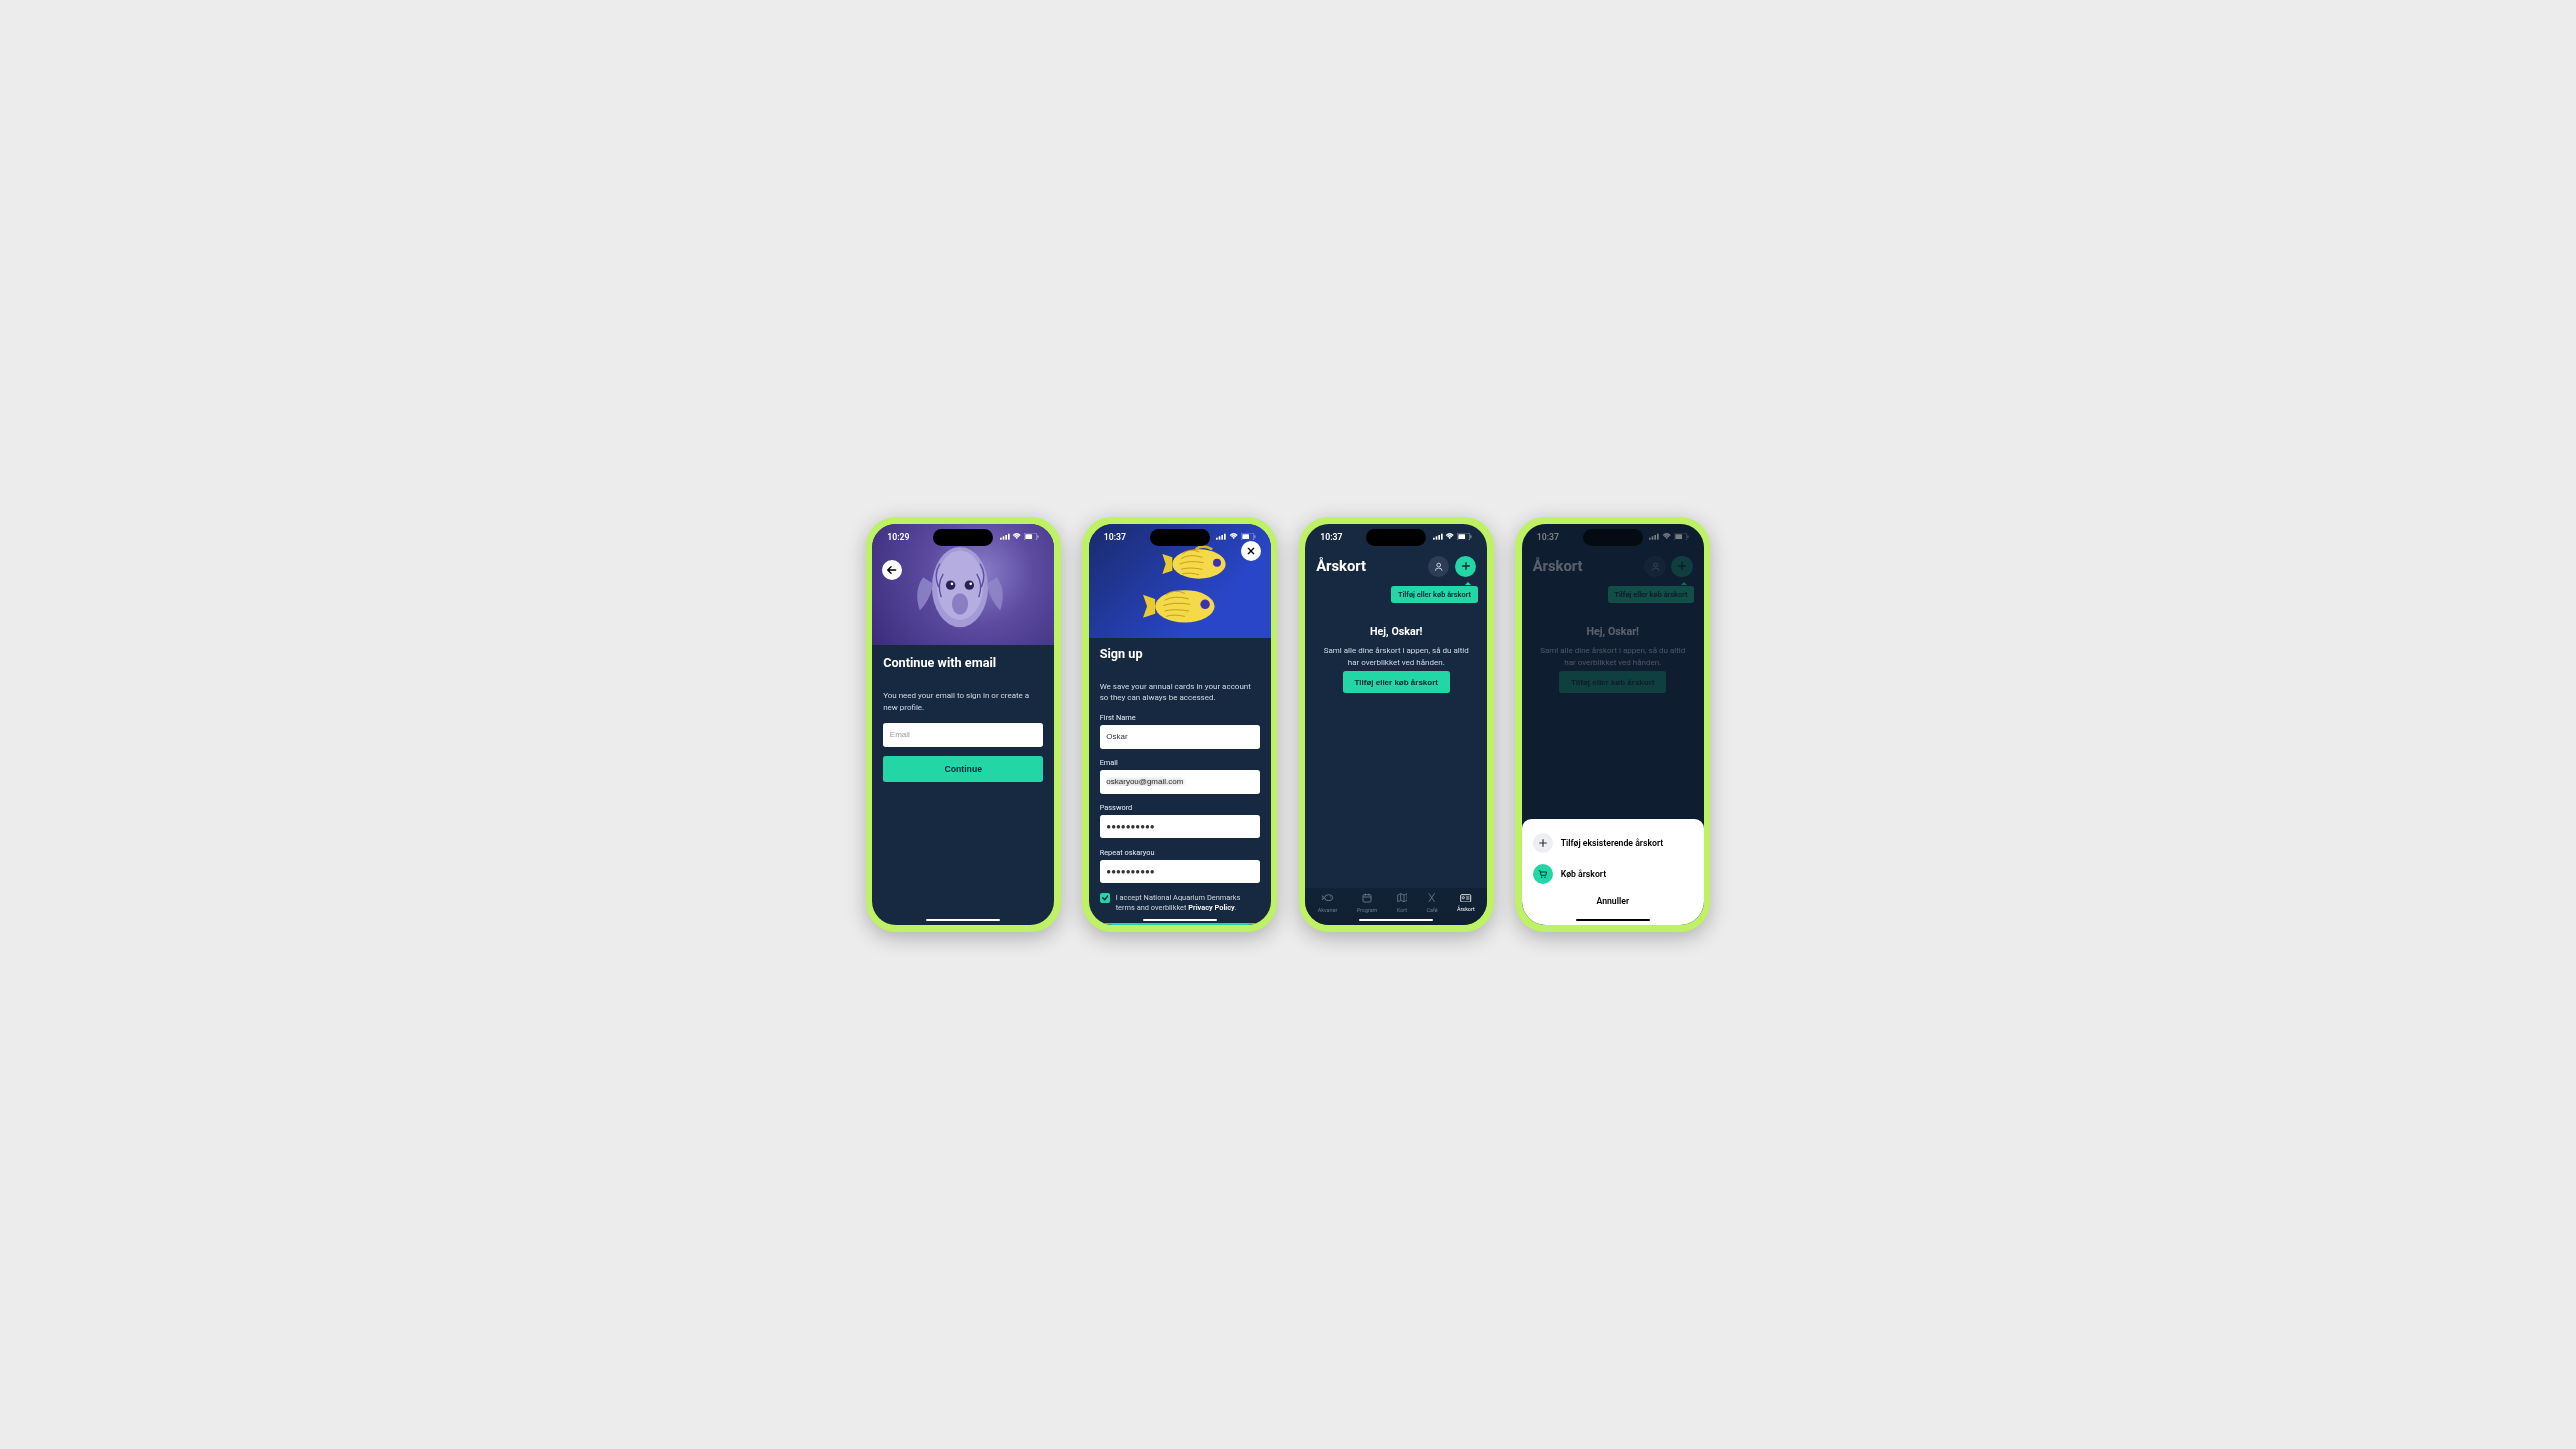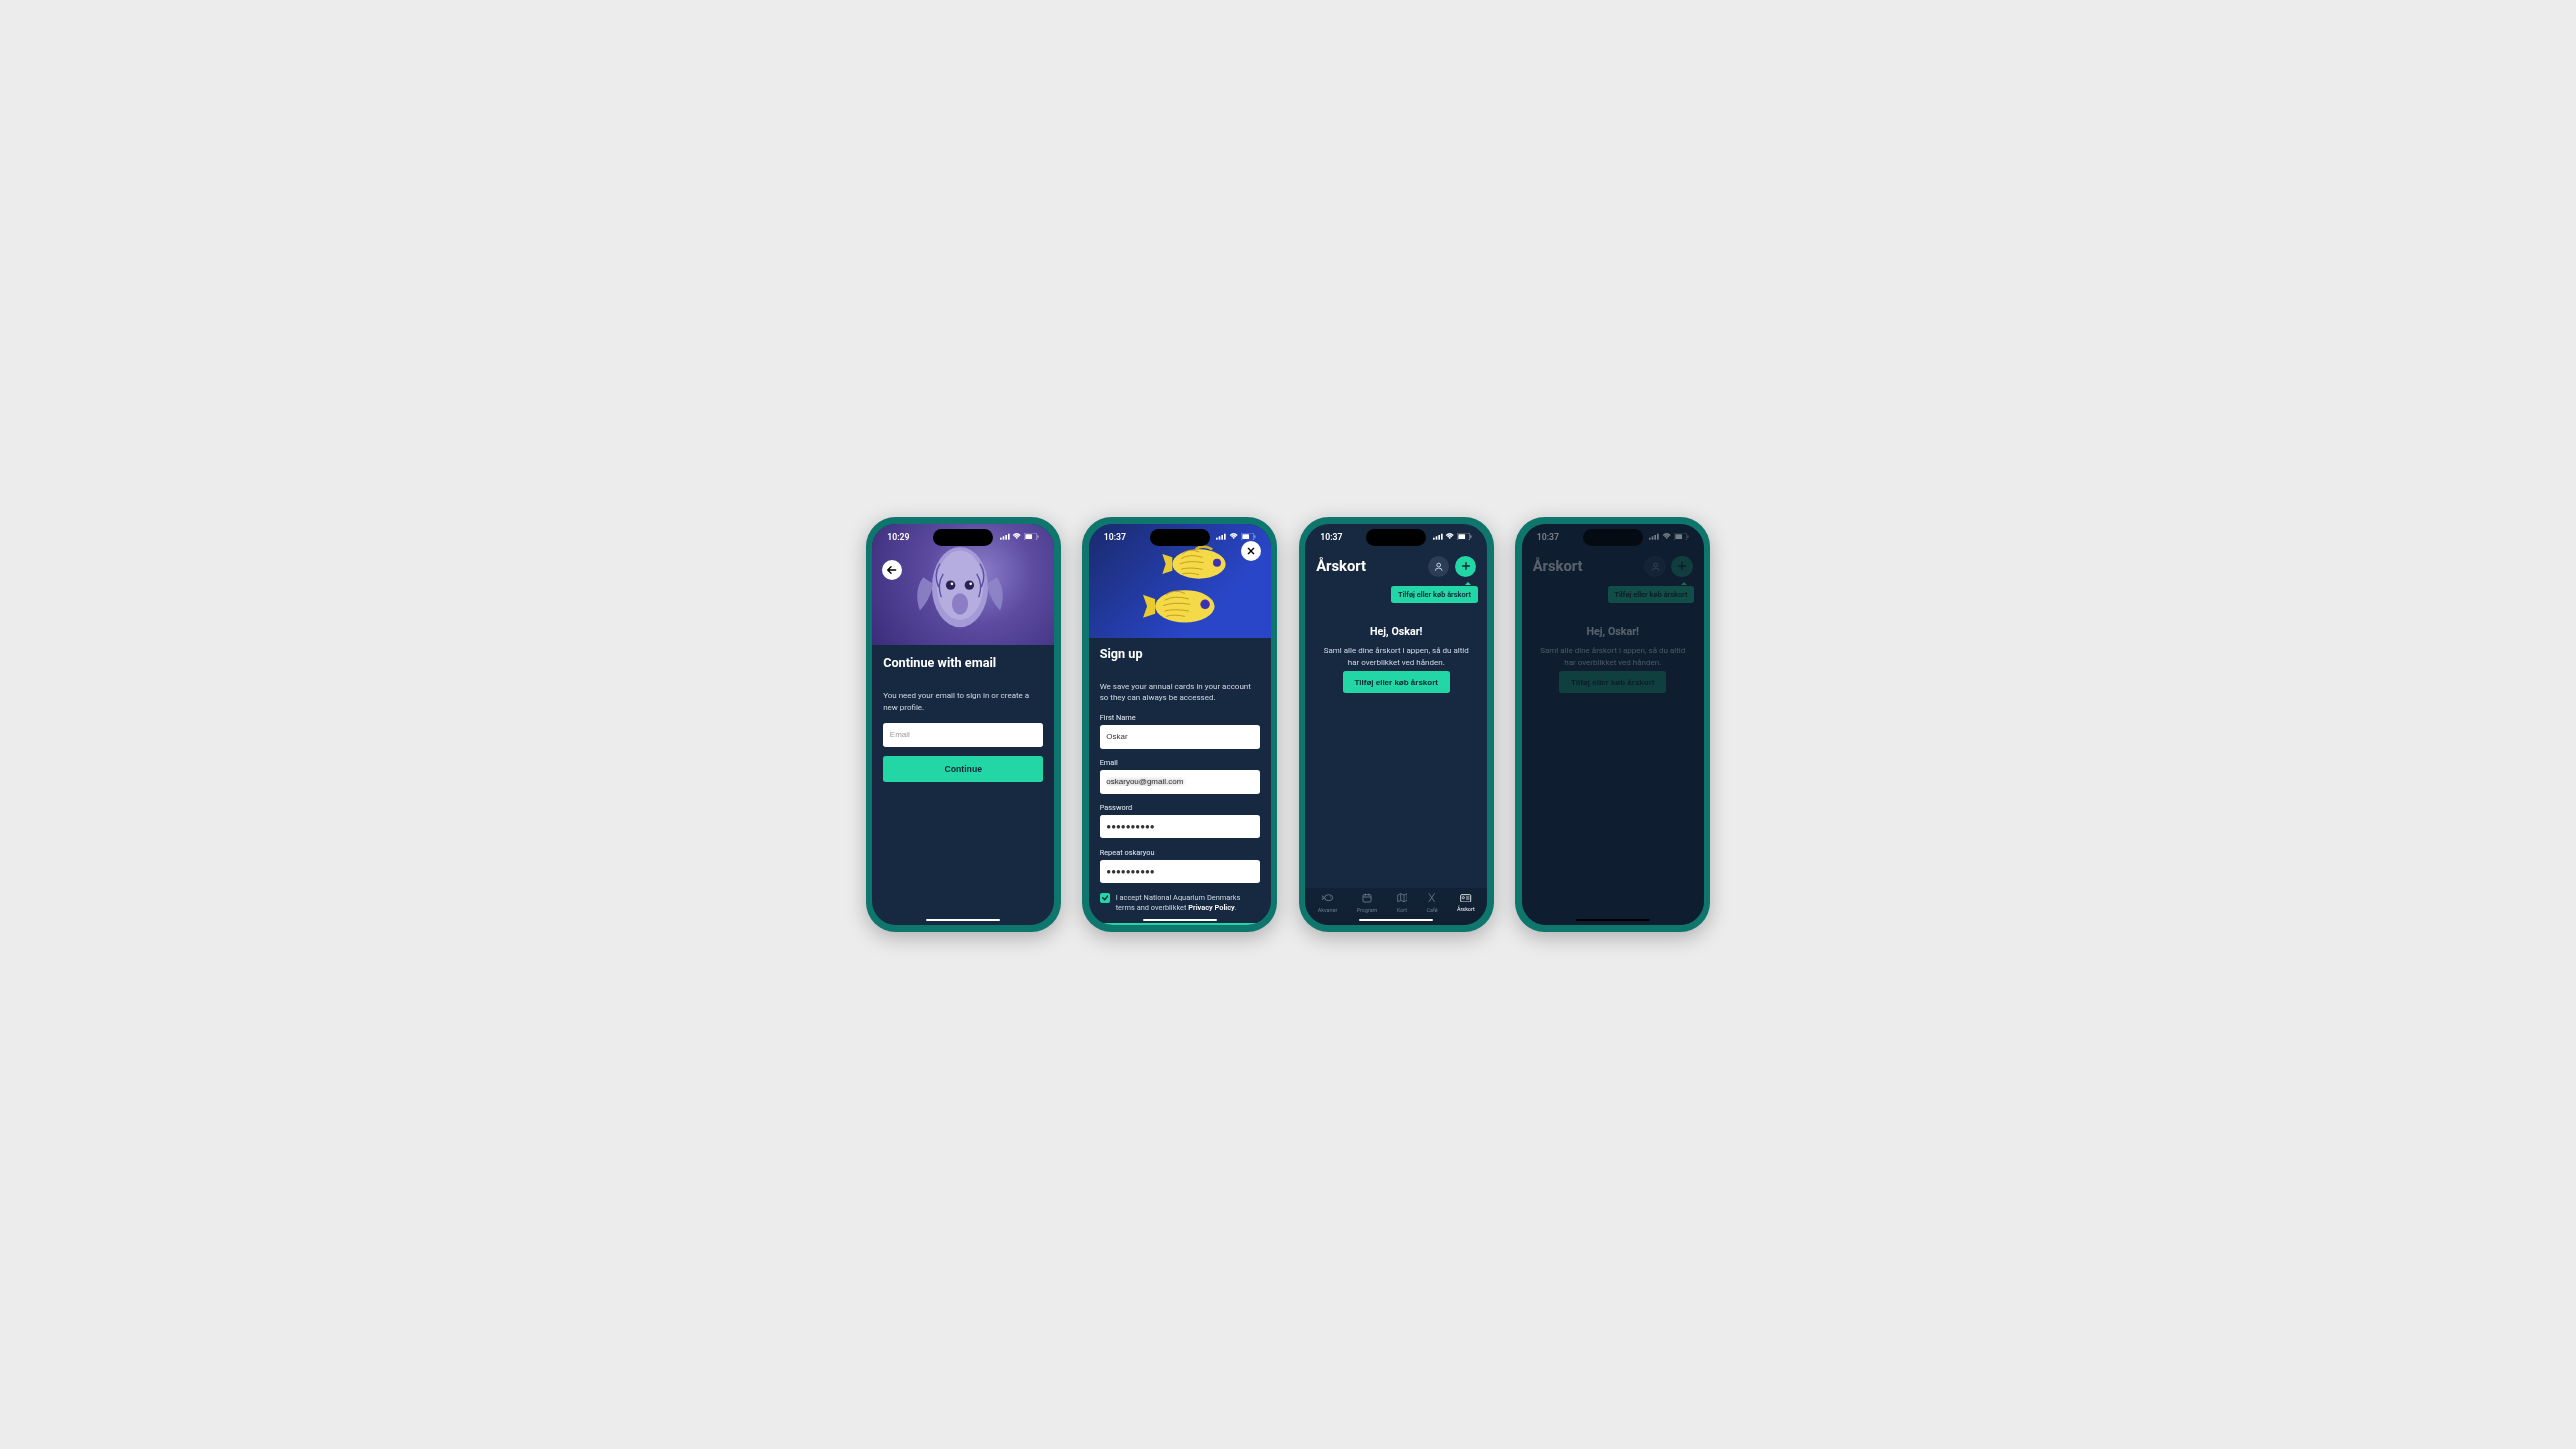--- a/index.html
+++ b/index.html
@@ -9,21 +9,21 @@
     display: flex;
     justify-content: center;
     align-items: center;
     min-height: 100vh;
     gap: 21.5px;
     padding: 27px;
   }
   .phone {
     width: 195px;
     height: 415px;
-    background: #0f766e;
+    background: #bef264;
     border-radius: 29.5px;
     padding: 6.7px;
     position: relative;
     box-shadow: 0 5.4px 20px rgba(0,0,0,0.25);
   }
   .phone::before {
     content: "";
     position: absolute;
     top: 12px;
     left: 50%;
@@ -502,17 +502,38 @@
     <div class="tooltip" style="background:#1d9576;color:#0e1e30;">Tilføj eller køb årskort</div>
 
     <div class="welcome dim-text">
       <div class="welcome-title">Hej, Oskar!</div>
       <div class="welcome-text">Saml alle dine årskort i appen, så du altid har overblikket ved hånden.</div>
       <button class="welcome-btn" style="background:#1d9576;">Tilføj eller køb årskort</button>
     </div>
 
     <div class="scrim"></div>
 
+    <div class="action-sheet">
+      <div class="sheet-row">
+        <div class="sheet-icon gray">
+          <svg width="8" height="8" viewBox="0 0 12 12">
+              <path d="M6 1 V11 M1 6 H11" stroke="#333" stroke-width="1.8" stroke-linecap="round"></path>
+            </svg>
+        </div>
+        <span>Tilføj eksisterende årskort</span>
+      </div>
+      <div class="sheet-row">
+        <div class="sheet-icon teal">
+          <svg width="9.4" height="8.7" viewBox="0 0 14 13">
+              <path d="M1 1 H3 L4.5 8 H11.5 L13 3 H3.5" fill="none" stroke="#112236" stroke-width="1.4" stroke-linejoin="round"></path>
+              <circle cx="5.5" cy="11" r="1.1" fill="#112236"></circle>
+              <circle cx="10.5" cy="11" r="1.1" fill="#112236"></circle>
+            </svg>
+        </div>
+        <span>Køb årskort</span>
+      </div>
+      <div class="sheet-cancel">Annuller</div>
+    </div>
 
     <div class="home-indicator" style="background:#000;"></div>
   </div>
 </div>
 
 
 </body></html>

